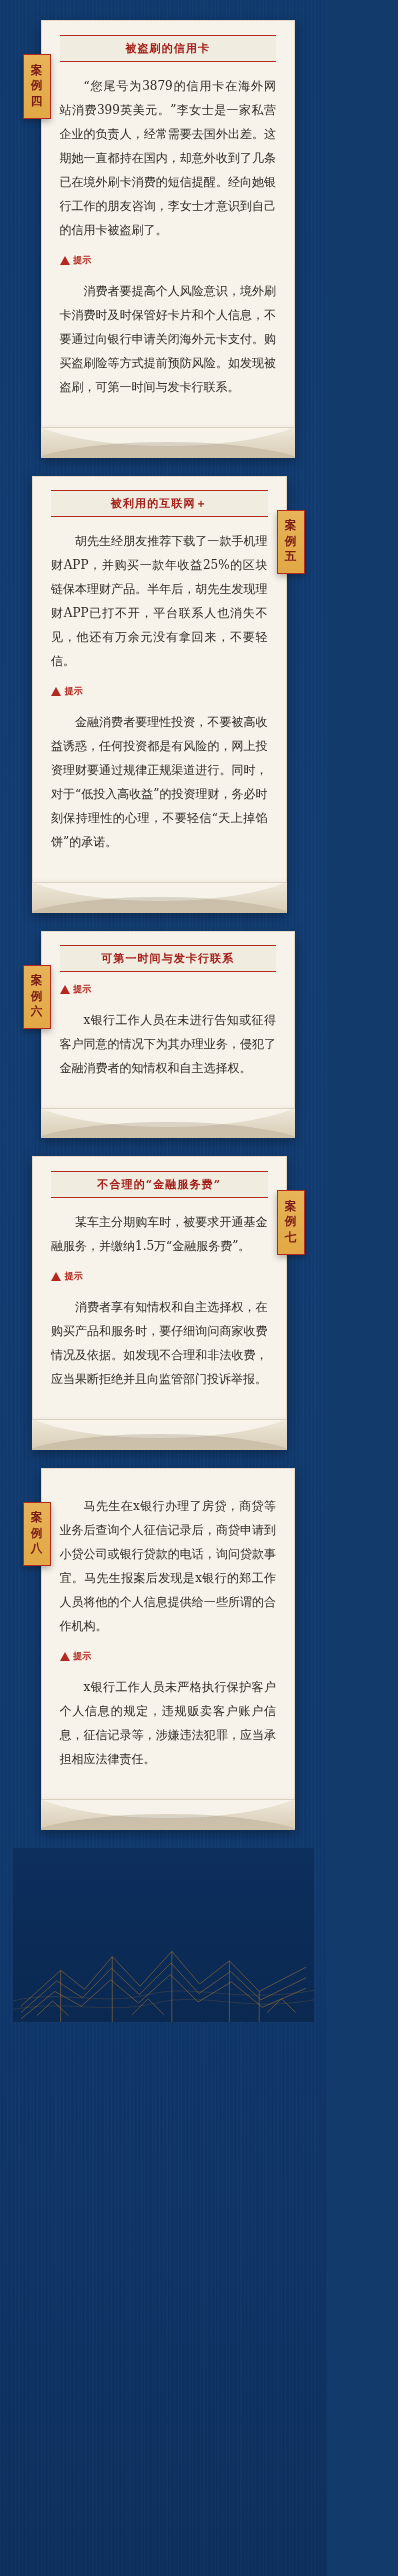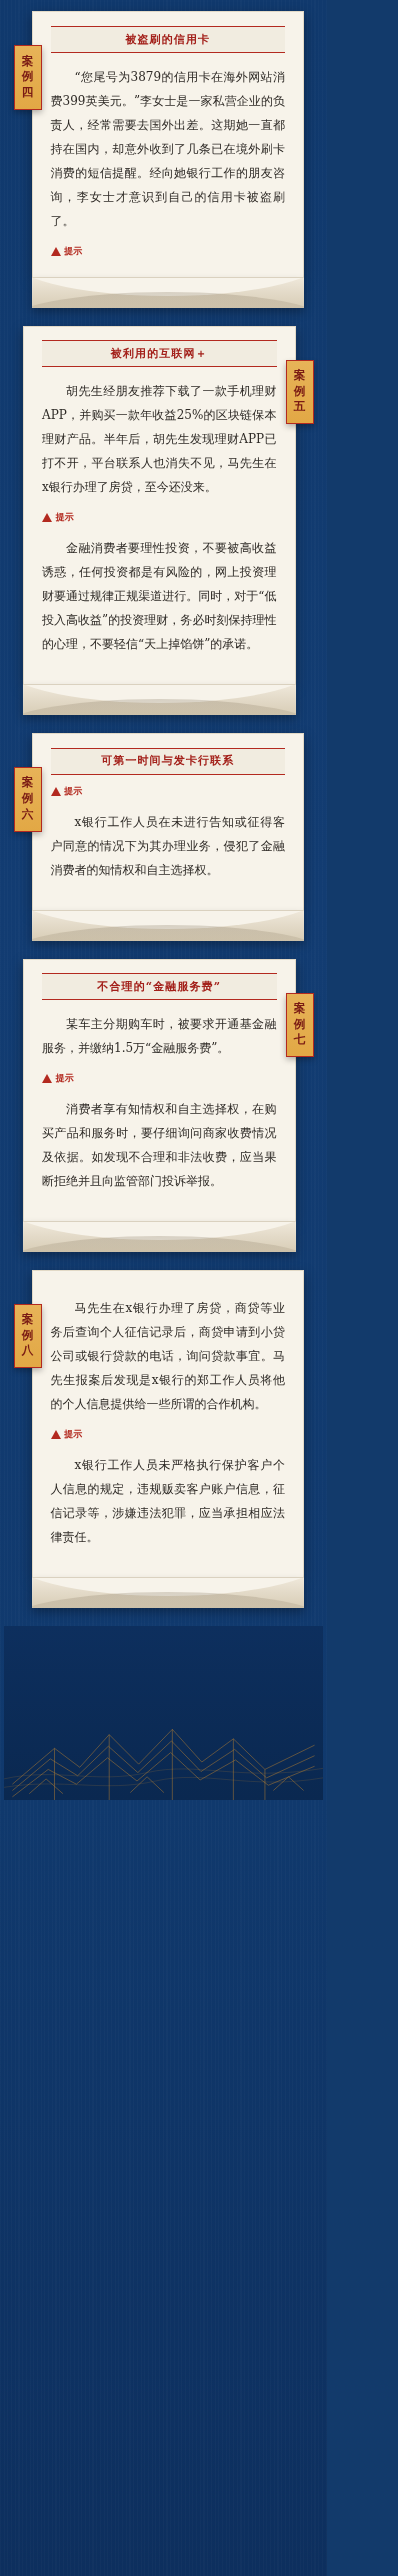--- a/index.html
+++ b/index.html
@@ -10,21 +10,21 @@
   body {
     width: 399px;
     font-family: "Liberation Sans", "DejaVu Sans", sans-serif;
   }
   .page {
     position: relative;
     width: 327px;
     min-height: 2576px;
     background: linear-gradient(180deg, #10396d 0%, #123c72 35%, #10396d 70%, #0d2f5e 100%);
     overflow: hidden;
-    padding: 4px;
+    padding: 13px;
   }
 
   
   .page::before {
     content: "";
     position: absolute;
     top: 0; left: 0; right: 0; bottom: 0;
     background:
       repeating-linear-gradient(90deg, rgba(255,255,255,0.018) 0px, rgba(255,255,255,0.018) 1.1px, rgba(0,0,0,0) 1.1px, rgba(0,0,0,0) 3.7px);
     pointer-events: none;
@@ -183,37 +183,38 @@
       <div class="card-wrap">
         <div class="card">
           <div class="title-bar">
             <span class="title-text">被盗刷的信用卡</span>
           </div>
           <p class="body-text">“您尾号为3879的信用卡在海外网站消费399英美元。”李女士是一家私营企业的负责人，经常需要去国外出差。这期她一直都持在国内，却意外收到了几条已在境外刷卡消费的短信提醒。经向她银行工作的朋友咨询，李女士才意识到自己的信用卡被盗刷了。</p>
           <div class="tip-head">
             <span class="tri"></span>
             <span class="tip-label">提示</span>
           </div>
+          <p class="body-text">消费者要提高个人风险意识，境外刷卡消费时及时保管好卡片和个人信息，不要通过向银行申请关闭海外元卡支付。购买盗刷险等方式提前预防风险。如发现被盗刷，可第一时间与发卡行联系。</p>
         </div>
         <div class="fold"></div>
         <div class="tag">
           <span class="tag-ch">案</span>
           <span class="tag-ch">例</span>
           <span class="tag-ch">四</span>
         </div>
       </div>
     </section>
 
     <section class="case">
       <div class="card-wrap">
         <div class="card offset-right">
           <div class="title-bar">
             <span class="title-text">被利用的互联网＋</span>
           </div>
-          <p class="body-text">胡先生经朋友推荐下载了一款手机理财APP，并购买一款年收益25%的区块链保本理财产品。半年后，胡先生发现理财APP已打不开，平台联系人也消失不见，马先生在x银行办理了房贷，至今还没来。</p>
+          <p class="body-text">胡先生经朋友推荐下载了一款手机理财APP，并购买一款年收益25%的区块链保本理财产品。半年后，胡先生发现理财APP已打不开，平台联系人也消失不见，他还有万余元没有拿回来，不要轻信。</p>
           <div class="tip-head">
             <span class="tri"></span>
             <span class="tip-label">提示</span>
           </div>
           <p class="body-text">金融消费者要理性投资，不要被高收益诱惑，任何投资都是有风险的，网上投资理财要通过规律正规渠道进行。同时，对于“低投入高收益”的投资理财，务必时刻保持理性的心理，不要轻信“天上掉馅饼”的承诺。</p>
         </div>
         <div class="fold offset-right"></div>
         <div class="tag right">
           <span class="tag-ch">案</span>
           <span class="tag-ch">例</span>

